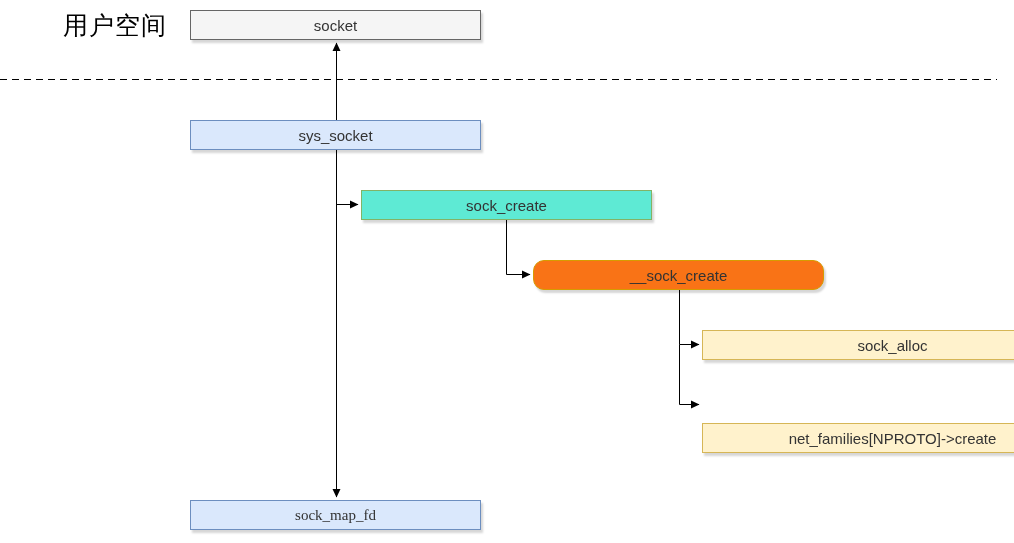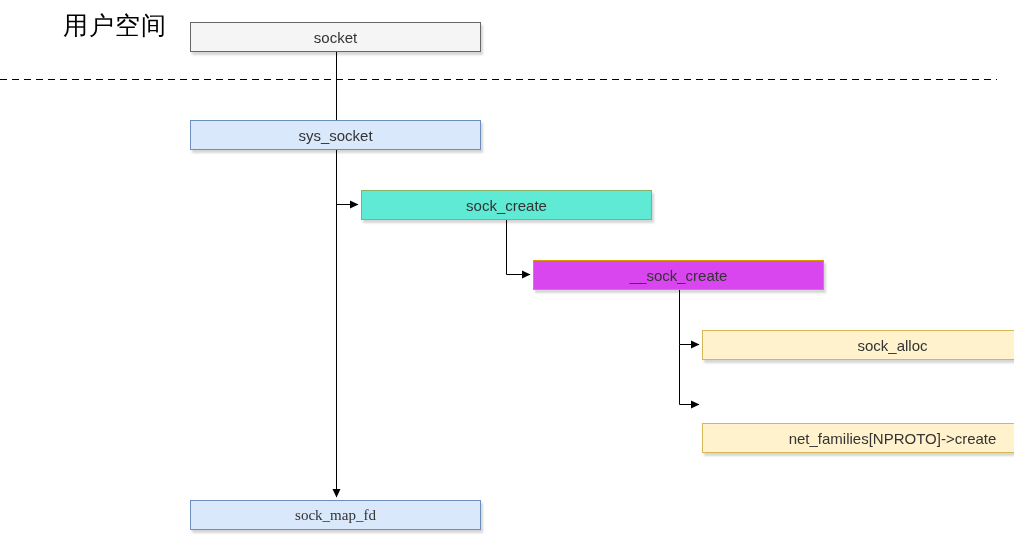--- a/index.html
+++ b/index.html
@@ -38,24 +38,24 @@
     align-items: center;
     justify-content: center;
     font-size: 15px;
     color: #333333;
     white-space: nowrap;
     box-shadow: 2px 3px 2px rgba(0,0,0,0.16);
   }
   .node-grey   { background: #f5f5f5; border-color: #666666; }
   .node-blue   { background: #dae8fc; border-color: #6c8ebf; align-items: center; }
   .node-green  { background: #5eead4; border-color: #82b366; }
-  .node-orange { background: #d946ef; border-color: #d79b00; }
+  .node-orange { background: #f97316; border-color: #d79b00; border-radius: 11px; }
   .node-yellow { background: #fff2cc; border-color: #d6b656; padding-left: 45px; }
 
-  #node-socket        { left: 190px; top: 22px;  }
+  #node-socket        { left: 190px; top: 10px;  }
   #node-sys-socket    { left: 190px; top: 120px; }
   #node-sock-create   { left: 361px; top: 190px; }
   #node-sock-create2  { left: 533px; top: 260px; }
   #node-sock-alloc    { left: 702px; top: 330px; }
   #node-net-families  { left: 702px; top: 383px; margin-top: 40px; }
   #node-sock-map-fd   { left: 190px; top: 500px; font-family: Liberation Serif, serif; }
 
   #connector-layer {
     position: absolute;
     left: 0; top: 0;

